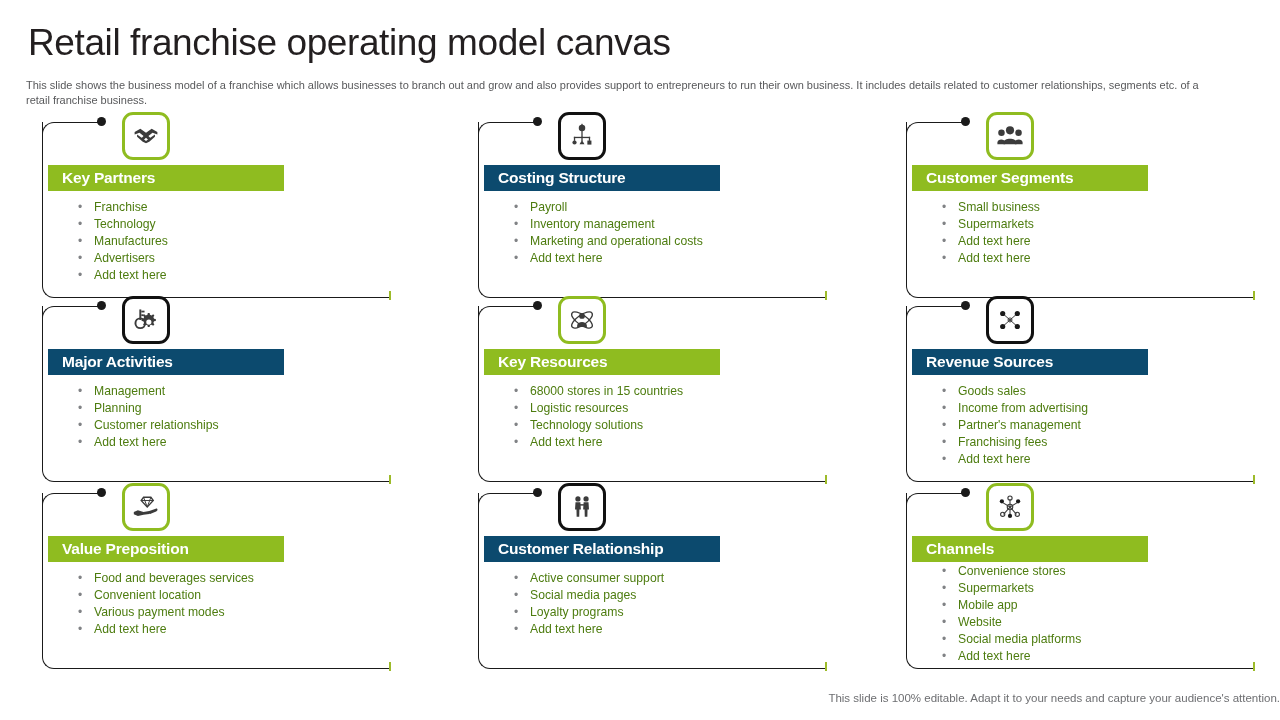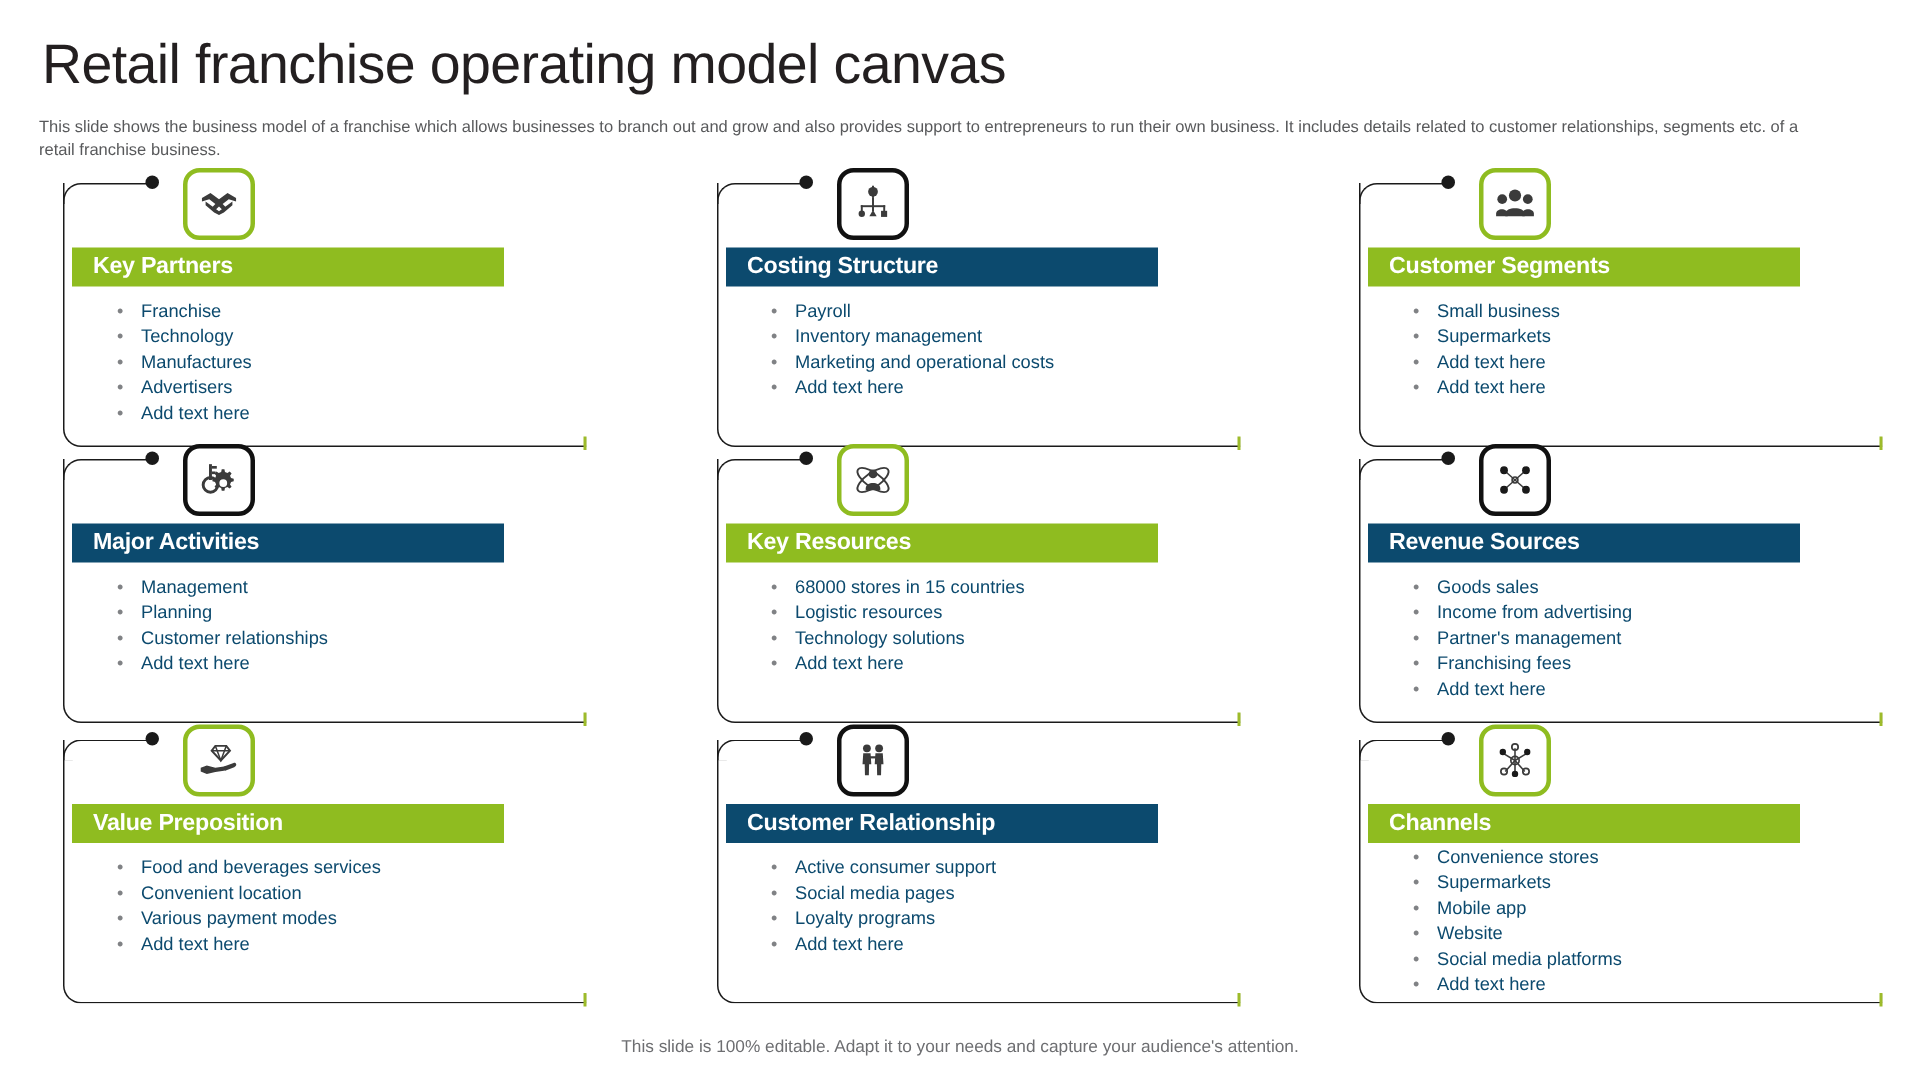--- a/index.html
+++ b/index.html
@@ -100,21 +100,21 @@
     z-index:4;
   }
   .icon-badge.green{ border:3.2px solid #8fbc20; }
   .icon-badge.dark { border:3.2px solid #111111; }
   .icon-badge svg{ display:block; }
 
   
   .card-head{
     position:absolute;
     left:14px; top:53px;
-    width:288px; height:26px;
+    width:236px; height:26px;
     display:flex;
     align-items:center;
     z-index:3;
   }
   .card-head.green{ background:#8fbc20; }
   .card-head.dark { background:#0c4a6e; }
   .card-head-label{
     color:#ffffff;
     font-size:15.5px;
     font-weight:700;
@@ -138,32 +138,32 @@
     line-height:16px;
   }
   .bullet-dot{
     color:#808285;
     font-size:12px;
     width:16px;
     flex:0 0 16px;
     line-height:16px;
   }
   .bullet-text{
-    color:#0c4a6e;
+    color:#4d7c0f;
     font-size:12.2px;
     line-height:16px;
     white-space:nowrap;
   }
 
   
   #slide-footer{
     position:absolute;
     left:0; top:692px;
     width:1280px;
-    text-align:center;
+    text-align:right;
     font-size:11.5px;
     color:#6d6e71;
   }
 </style>
 </head>
 <body>
 
 <div id="slide-title">Retail franchise operating model canvas</div>
 <div id="slide-subtitle">This slide shows the business model of a franchise which allows businesses to branch out and grow and also provides support to entrepreneurs to run their own business. It includes details related to customer relationships, segments etc. of a retail franchise business.</div>
 

